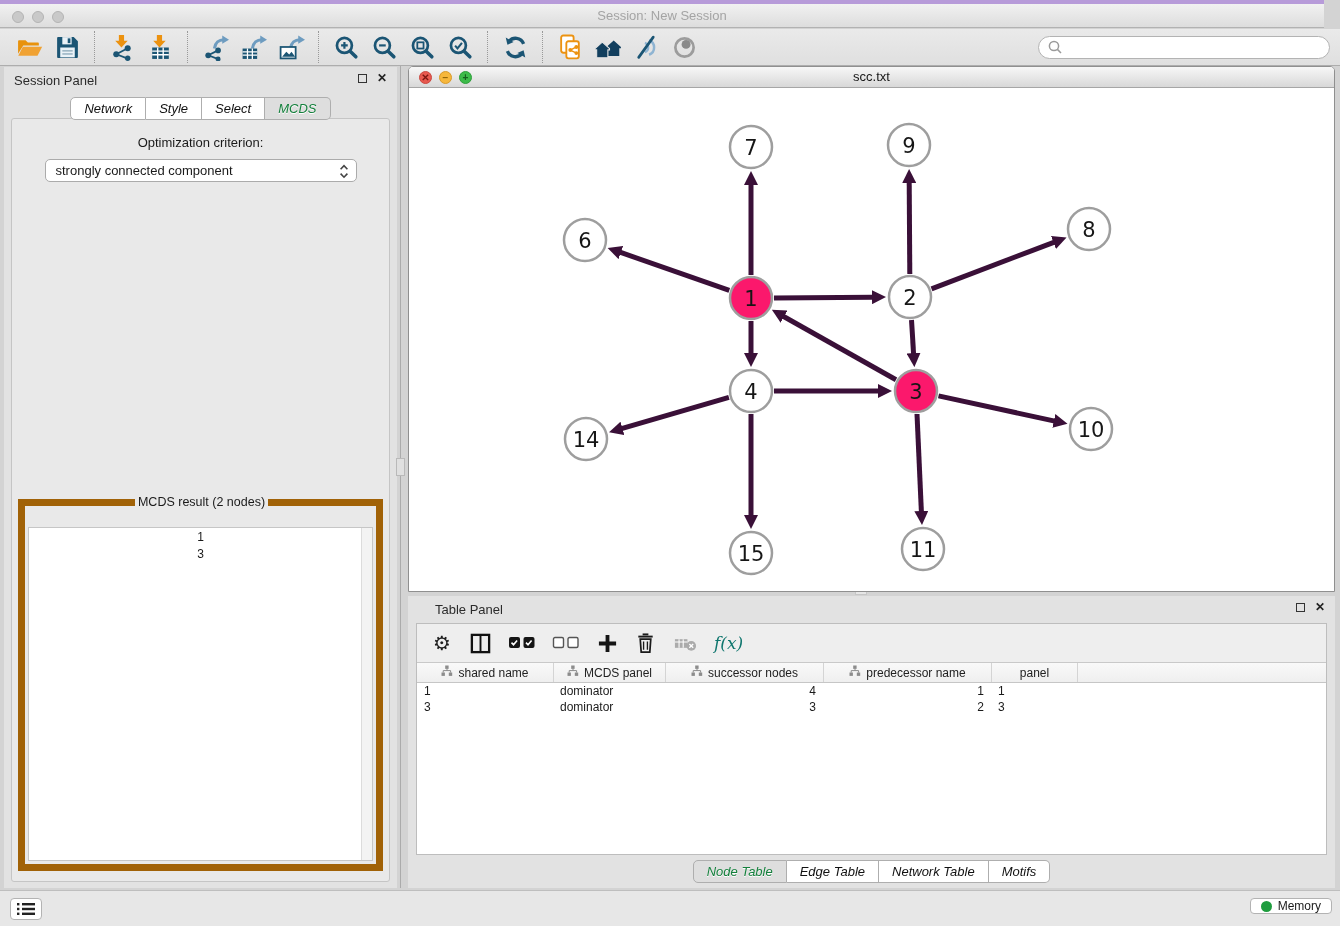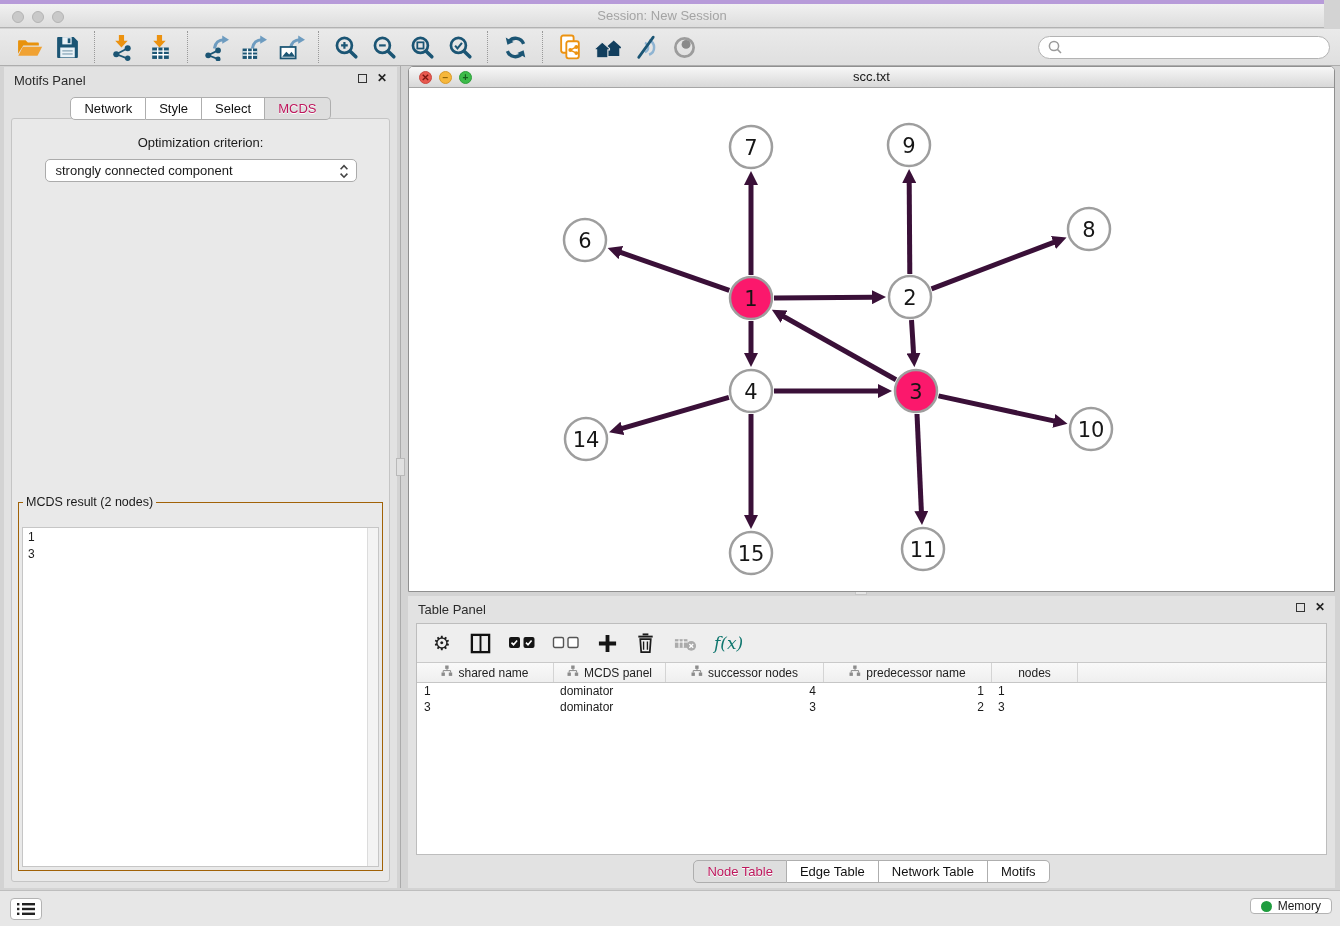--- a/index.html
+++ b/index.html
@@ -25,38 +25,38 @@
   .searchbox input { border:none; outline:none; flex:1; font-size:12px; background:transparent; }
 
   
   .panel-header { position:relative; height:26px; padding:6px 10px 0; font-size:13px; color:#2b2b2b; }
   .panel-btns { position:absolute; right:10px; top:6px; display:flex; gap:10px; align-items:center; }
   .float-glyph { width:9px; height:9px; border:1.5px solid #333; display:inline-block; }
   .close-glyph { font-size:12px; font-weight:bold; color:#222; line-height:10px; }
 
   
   .control-panel { position:absolute; left:4px; top:67px; width:393px; height:821px; background:#E2E2E2; }
-  .aqua-tabs { display:flex; justify-content:center; position:relative; z-index:2; }
+  .aqua-tabs { display:flex; justify-content:center; position:relative; z-index:2;font-style:italic; }
   .aqua-tab { background:#fff; border:1px solid #AEAEAE; border-left:none; padding:3px 13px;
     font-size:13px; color:#111; cursor:default; }
   .aqua-tab:first-child { border-left:1px solid #AEAEAE; border-radius:5px 0 0 5px; }
   .aqua-tab:last-child { border-radius:0 5px 5px 0; }
-  .aqua-tab.selected { background:#DEDEDE; color:#be185d; text-shadow:0 1px 0 #fff; }
+  .aqua-tab.selected { background:#DEDEDE; color:#15803d; text-shadow:0 1px 0 #fff; }
   .cp-tabs { position:absolute; top:30px; left:0; right:0; }
   .cp-content { position:absolute; top:51px; left:7px; right:7px; bottom:6px;
     background:#E9E9E9; border:1px solid #C5C5C5; border-radius:3px; }
   .opt-label { text-align:center; margin-top:16px; font-size:13px; }
   .select-box { margin:9px auto 0; width:312px; height:23px; background:#fff; border:1px solid #ABABAB;
     border-radius:5px; font-size:13px; line-height:21px; padding:0 24px 0 10px; position:relative; }
   .select-box svg { position:absolute; right:7px; top:4px; }
   .btn-row { display:flex; justify-content:center; gap:14px; margin-top:13px; }
   .aqua-btn { height:22px; padding:0 16px; background:#fff; border:1px solid #ABABAB; border-radius:5px;
     font-size:13px; font-family:"Liberation Sans",sans-serif; color:#111; }
   .mcds-fieldset { position:absolute; left:6px; right:6px; top:376px; bottom:10px;
-    border:1px solid #a16207; padding:2px 3px 3px; }
+    border:7px solid #a16207; padding:2px 3px 3px;text-align:center; }
   .mcds-fieldset legend { font-size:12.5px; padding:0 3px; margin-left:1px; }
   .result-area { position:absolute; left:3px; right:3px; top:18px; bottom:3px; background:#fff;
     border:1px solid #C6C6C6; font-size:12px; line-height:17px; padding:1px 5px; }
   .result-scroll { position:absolute; right:0; top:0; bottom:0; width:11px; background:#F3F3F3; border-left:1px solid #DCDCDC; }
 
   
   .v-divider { position:absolute; left:400px; top:66px; width:1px; height:822px; background:#ABABAB; }
   .v-handle { position:absolute; left:396px; top:458px; width:9px; height:18px; background:#E0E0E0; border:1px solid #B9B9B9; }
   .h-handle { position:absolute; left:855px; top:589px; width:12px; height:6px; background:#E6E6E6; border:1px solid #C6C6C6; }
 
@@ -68,21 +68,21 @@
   .net-lights { position:absolute; left:10px; top:4px; display:flex; gap:7px; }
   .net-lights span { width:13px; height:13px; border-radius:50%; font-size:10px; font-weight:bold;
     display:flex; align-items:center; justify-content:center; line-height:1; }
   .light-red { background:#E8594F; border:1px solid #C94840; color:#7A1510; }
   .light-yellow { background:#F6B73C; border:1px solid #D89A2B; color:#8F6408; }
   .light-green { background:#3CBB49; border:1px solid #2F9E3C; color:#155F1E; }
   .net-title { text-align:center; font-size:13px; line-height:20px; color:#161616; }
   .net-canvas { position:absolute; left:0; right:0; top:22px; bottom:0; background:#fff; overflow:hidden; }
 
   
-  .table-panel { position:absolute; left:408px; top:596px; width:927px; height:292px; background:#E2E2E2; }
+  .table-panel { position:absolute; left:408px; top:596px; width:927px; height:292px; background:#E2E2E2;padding-left:17px; }
   .tp-inner { position:absolute; left:8px; right:8px; top:27px; bottom:33px; background:#fff; border:1px solid #BDBDBD; }
   .tp-toolbar { height:39px; background:#EEEEEE; border-bottom:1px solid #C9C9C9;
     display:flex; align-items:center; padding-left:14px; gap:16px; }
   .tp-tool { display:flex; align-items:center; justify-content:center; min-width:22px; }
   .gear-glyph { font-size:20px; color:#1E1E1E; font-family:"DejaVu Sans",sans-serif; }
   .fx-glyph { font-family:"DejaVu Serif",serif; font-style:italic; font-size:17px; color:#0f766e; }
   .tbl-header { display:flex; height:20px; background:linear-gradient(#F9F9F9,#EFEFEF);
     border-bottom:1px solid #C6C6C6; font-size:12px; }
   .tbl-hcell { display:flex; align-items:center; justify-content:center; gap:5px;
     border-right:1px solid #D4D4D4; color:#222; }
@@ -249,21 +249,21 @@
     <svg width="16" height="16" viewBox="0 0 16 16">
       <circle cx="7" cy="7" r="4.6" stroke="#9A9A9A" stroke-width="1.5" fill="none"></circle>
       <path d="M10.4 10.4L14 14" stroke="#9A9A9A" stroke-width="1.5"></path>
     </svg>
     <input type="text" placeholder="" style="">
   </div>
 </div>
 
 <div class="control-panel">
   <div class="panel-header">
-    <span>Motifs Panel</span>
+    <span>Session Panel</span>
     <span class="panel-btns">
       <span class="float-glyph"></span>
       <span class="close-glyph">✕</span>
     </span>
   </div>
   <div class="aqua-tabs cp-tabs" id="cp-tabs">
       <div class="aqua-tab">Network</div>
       <div class="aqua-tab">Style</div>
       <div class="aqua-tab">Select</div>
       <div class="aqua-tab selected">MCDS</div>
@@ -457,21 +457,21 @@
         <div class="tbl-hcell" style="width: 168px;">
           <span><svg width="12" height="12" viewBox="0 0 12 12">
               <rect x="4.2" y="0.5" width="3.4" height="3.4" fill="#8C8C8C"></rect>
               <rect x="0.5" y="7.5" width="3.4" height="3.4" fill="#8C8C8C"></rect>
               <rect x="7.8" y="7.5" width="3.4" height="3.4" fill="#8C8C8C"></rect>
               <path d="M6 4v1.6M2.2 7.5V5.6h7.4v1.9" stroke="#8C8C8C" fill="none" stroke-width="1"></path>
             </svg></span>
           <span>predecessor name</span>
         </div>
         <div class="tbl-hcell" style="width: 86px;">
-          <span>nodes</span>
+          <span>panel</span>
         </div>
       </div>
     <div id="tbl-body">
         <div class="tbl-row">
           <div class="tbl-cell" style="width: 136px; text-align: left;">1</div>
           <div class="tbl-cell" style="width: 112px; text-align: left;">dominator</div>
           <div class="tbl-cell" style="width: 158px; text-align: right;">4</div>
           <div class="tbl-cell" style="width: 168px; text-align: right;">1</div>
           <div class="tbl-cell" style="width: 86px; text-align: left;">1</div>
         </div>

